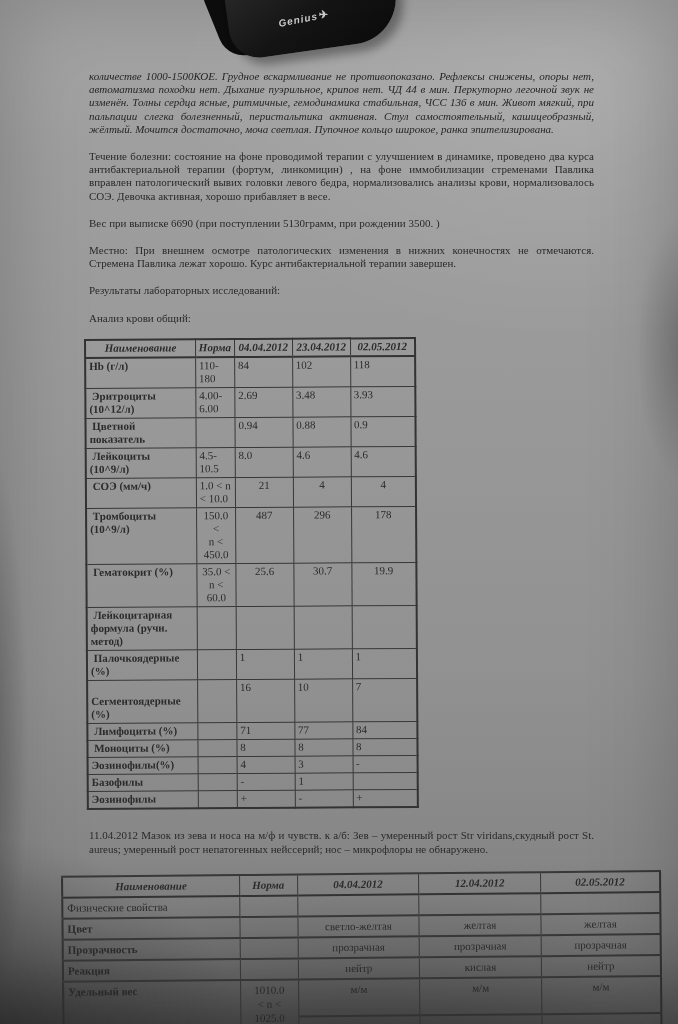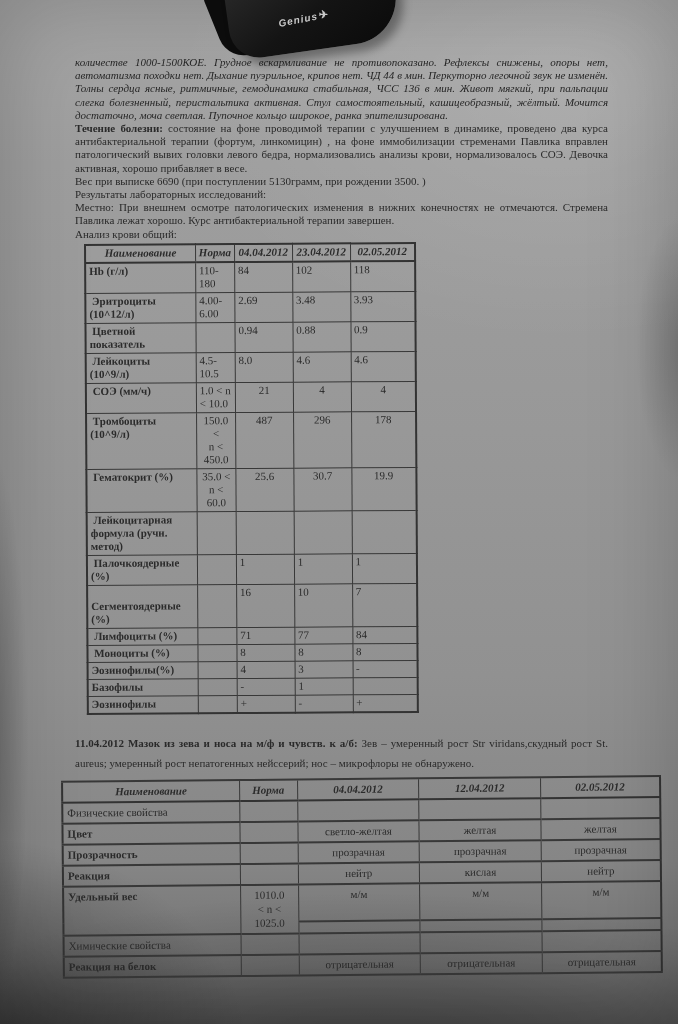--- a/index.html
+++ b/index.html
@@ -32,25 +32,25 @@
   .device-label{position:absolute;left:50px;bottom:26px;color:#c9c9c9;
     font-family:"Liberation Sans", sans-serif;font-style:italic;font-weight:bold;
     font-size:10px;letter-spacing:1px;transform:rotate(-3deg);}
   .device-arrow{font-style:normal;font-size:11px;margin-left:1px;display:inline-block;transform:rotate(12deg);}
   
   .doc{
     position:absolute;left:75px;top:56px;width:533px;
     color:#2a2a2a;font-size:11px;line-height:13.2px;
     filter:blur(0.3px);
   }
-  .doc p{margin:0;text-align:justify;}
+  .doc p{margin:14px;text-align:justify;}
   .intro{font-style:italic;color:#262626;}
   .bold{font-weight:normal;}
-  .para b{font-weight:bold;}
-  .smear{margin-top:18px !important;line-height:20px;}
+  .para b{font-weight:normal;}
+  .smear{margin-top:18px !important;line-height:14px;}
   .urine-h{margin-top:27px !important;}
   
   .t{border-collapse:collapse;color:#2b2b2b;font-size:11px;line-height:13px;}
   .t td{border:1px solid #383838;padding:1px 3px 2px 3px;vertical-align:top;white-space:pre-wrap;}
   .t td.hdr{font-weight:bold;font-style:italic;text-align:center;border-bottom:2px solid #333;}
   .t td.lbl{font-weight:bold;}
   .t td.lbl.plain{font-weight:normal;}
   .t td.c{text-align:center;}
   .blood{width:332px;margin:3px 0 0 9px;border:2px solid #333;transform:rotate(-0.35deg);transform-origin:top left;}
   .urine{width:600px;margin:2px 0 0 -14px;border:2px solid #333;transform:rotate(-0.55deg);transform-origin:top right;}
@@ -68,22 +68,22 @@
     <div class="device-label"><span>Genius</span><span class="device-arrow">✈</span></div>
   </div>
 
   <div class="doc">
 
     <p class="intro">количестве 1000-1500КОЕ. Грудное вскармливание  не  противопоказано. Рефлексы снижены, опоры нет, автоматизма походки нет. Дыхание пуэрильное, крипов нет. ЧД 44 в мин. Перкуторно легочной звук не изменён. Толны сердца ясные, ритмичные, гемодинамика стабильная, ЧСС 136 в мин. Живот мягкий, при пальпации слегка болезненный, перистальтика активная. Стул самостоятельный, кашицеобразный, жёлтый. Мочится достаточно, моча светлая. Пупочное кольцо широкое, ранка эпителизирована.</p>
 
     <p class="para"><b>Течение болезни:</b><span> состояние на фоне проводимой терапии с улучшением в динамике, проведено два курса антибактериальной терапии (фортум, линкомицин) , на фоне иммобилизации стременами Павлика вправлен патологический вывих головки левого бедра, нормализовались анализы крови, нормализовалось СОЭ. Девочка активная, хорошо прибавляет в весе.</span></p>
 
     <p class="para bold">Вес при выписке 6690 (при поступлении 5130грамм, при рождении 3500. )</p>
+    <p class="para bold">Местно: При внешнем осмотре патологических изменения в нижних конечностях не отмечаются. Стремена Павлика лежат хорошо. Курс антибактериальной терапии завершен.</p>
     <p class="para bold">Результаты лабораторных исследований:</p>
-    <p class="para bold">Местно: При внешнем осмотре патологических изменения в нижних конечностях не отмечаются. Стремена Павлика лежат хорошо. Курс антибактериальной терапии завершен.</p>
     <p class="para bold">Анализ крови общий:</p>
 
     <table class="t blood">
       <colgroup>
         <col style="width:112px">
           <col style="width:38px">
           <col style="width:58px">
           <col style="width:58px">
           <col style="width:66px">
       </colgroup>

